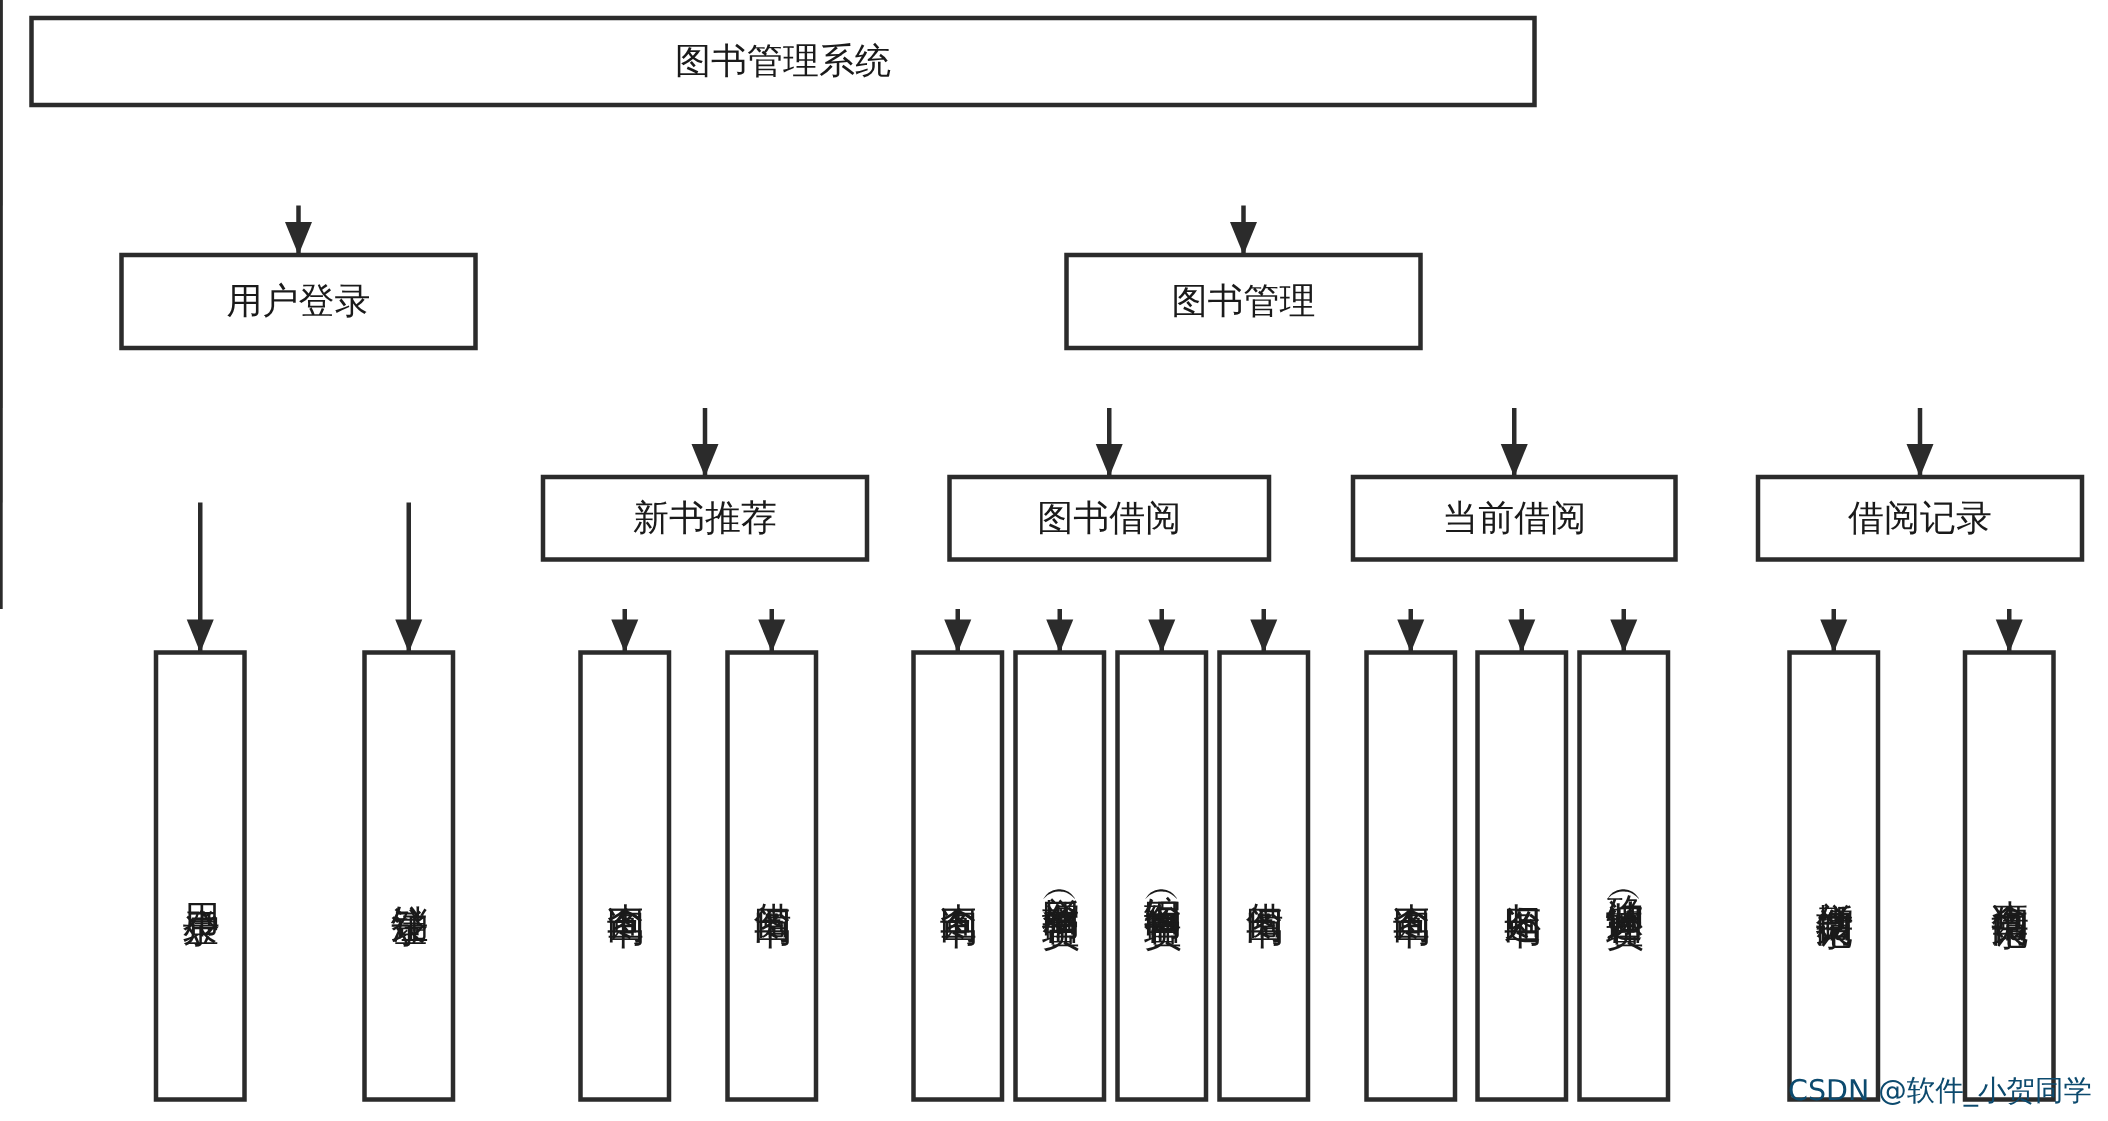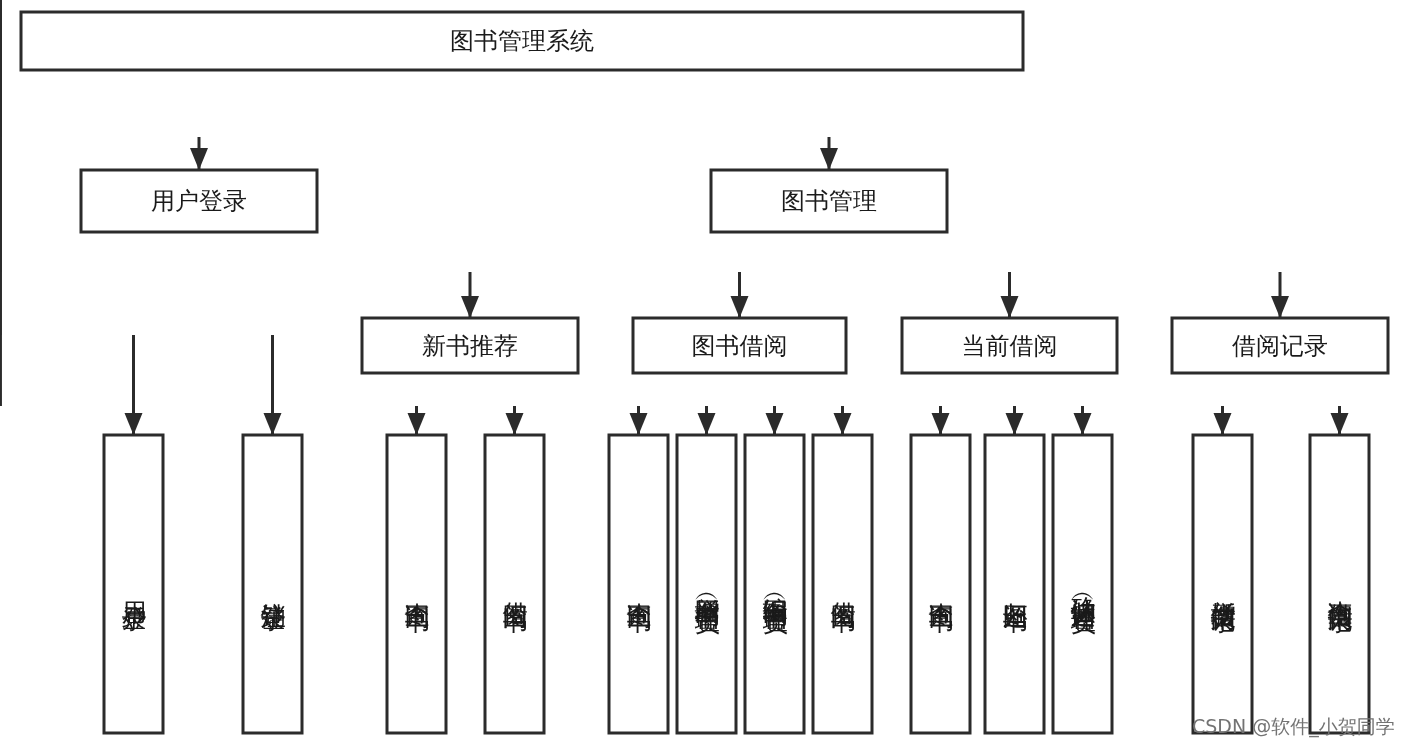--- a/index.html
+++ b/index.html
@@ -57,21 +57,21 @@
     line-height: 1.05;
     color: #1a1a1a;
     letter-spacing: 2px;
     white-space: nowrap;
     pointer-events: none;
   }
   .watermark {
     position: absolute;
     font-family: "DejaVu Sans", "Liberation Sans", sans-serif;
     font-size: 19px;
-    color: #737373;
+    color: #0c4a6e;
     white-space: nowrap;
   }
 </style>
 </head>
 <body>
 
 <div id="diagram-root">
 
   <svg class="canvas" viewBox="0 0 1405 747">
     <g id="connectors-layer">

